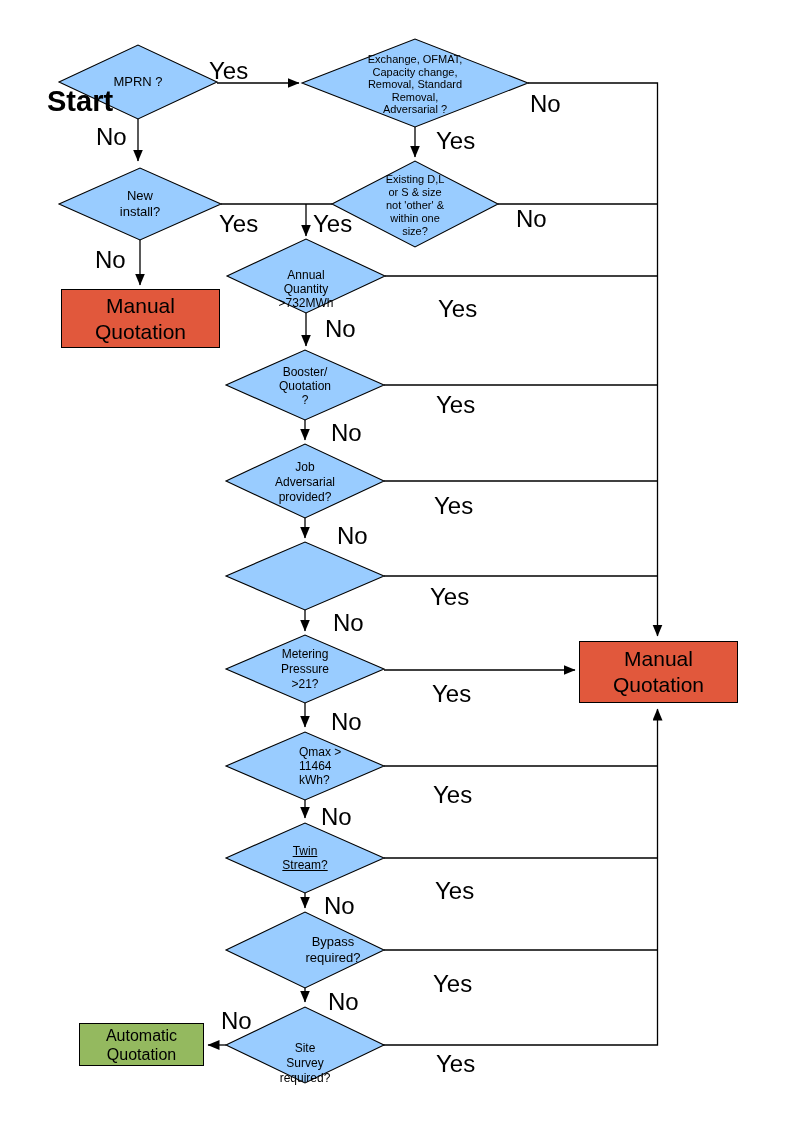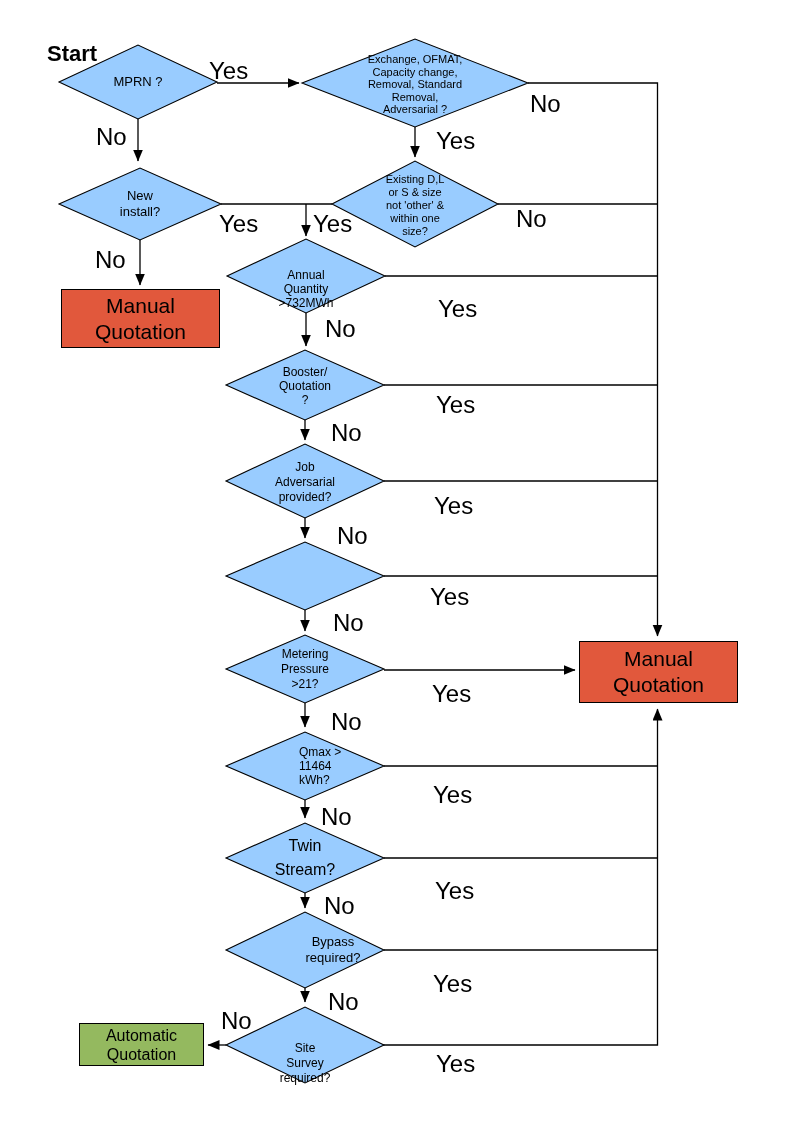--- a/index.html
+++ b/index.html
@@ -13,30 +13,30 @@
   .t-mprn{font-size:13px;}
   .t-exchange{font-size:11px;line-height:12.5px;}
   .t-newinstall{font-size:13px;line-height:16px;}
   .t-existing{font-size:11px;line-height:13px;}
   .t-annual{font-size:12px;line-height:14px;margin-top:12px;}
   .t-booster{font-size:12px;line-height:14px;}
   .t-job{font-size:12px;line-height:15px;}
   .t-mp{font-size:11px;line-height:13px;}
   .t-metering{font-size:12px;line-height:15px;}
   .t-qmax{font-size:12px;line-height:14px;text-align:left;width:66px;margin-left:32px;}
-  .t-twin{font-size:16px;line-height:24px;}
+  .t-twin{font-size:12px;line-height:14px;text-decoration:underline;}
   .t-bypass{font-size:13px;line-height:16px;margin-left:28px;}
   .t-survey{font-size:12px;line-height:15px;}
   .box{position:absolute;border:1.6px solid #000;display:flex;align-items:center;
        justify-content:center;text-align:center;box-sizing:border-box;}
   .box span{white-space:pre-line;}
   .box.manual{background:var(--manual,#E1583C);font-size:21px;line-height:26px;}
   .box.auto{background:var(--auto,#94B95F);font-size:16px;line-height:19px;}
   .edge-label{position:absolute;font-size:24px;line-height:1.05;}
-  .start-label{position:absolute;font-size:22px;font-weight:bold;}
+  .start-label{position:absolute;font-size:29px;font-weight:bold;margin-top:44px;}
 </style>
 </head>
 <body>
 
 <div class="canvas">
 
   <svg class="flow" width="794" height="1123" viewBox="0 0 794 1123">
     <defs>
       <marker id="arrow" markerWidth="13" markerHeight="11" refX="11.5" refY="5" orient="auto" markerUnits="userSpaceOnUse">
         <path d="M0,0 L12,5 L0,10 Z" fill="#000"></path>

